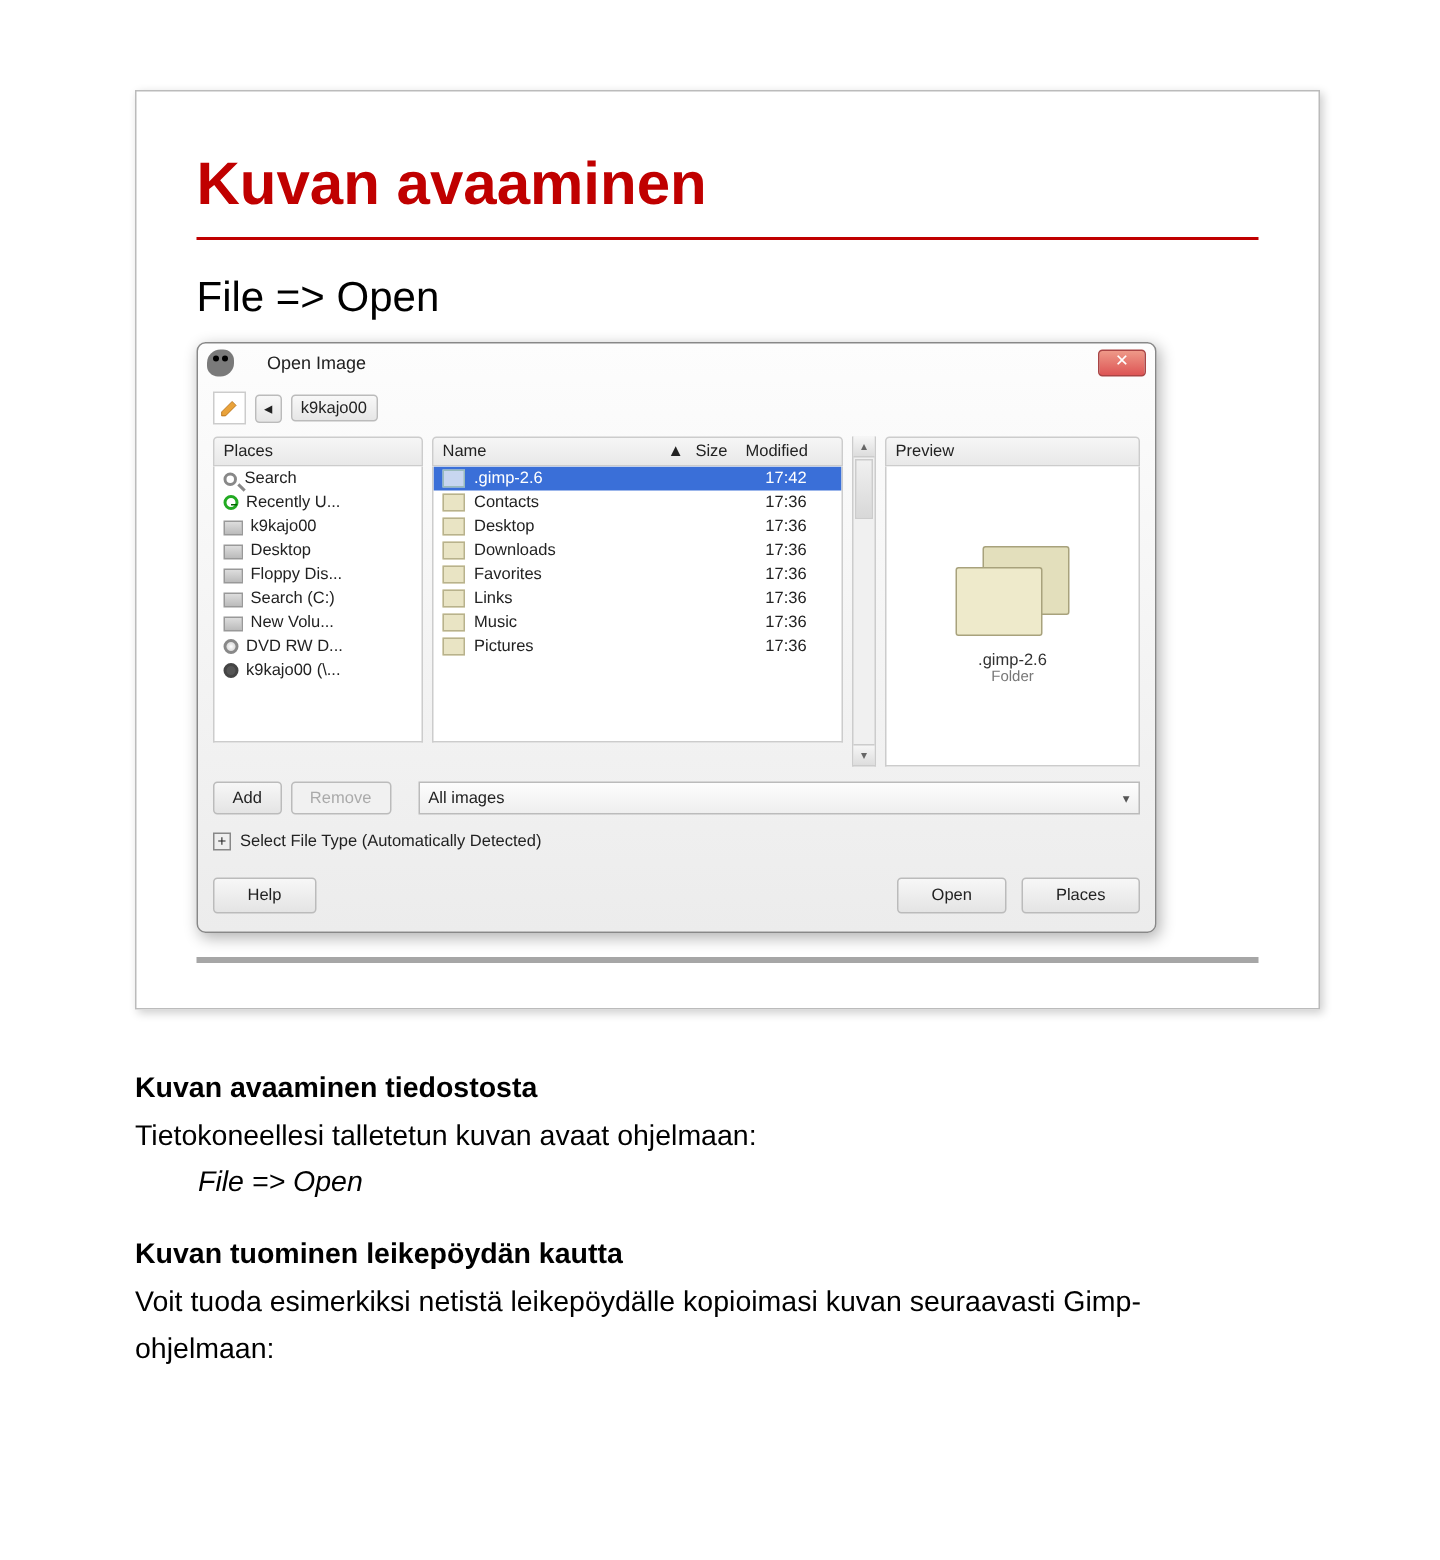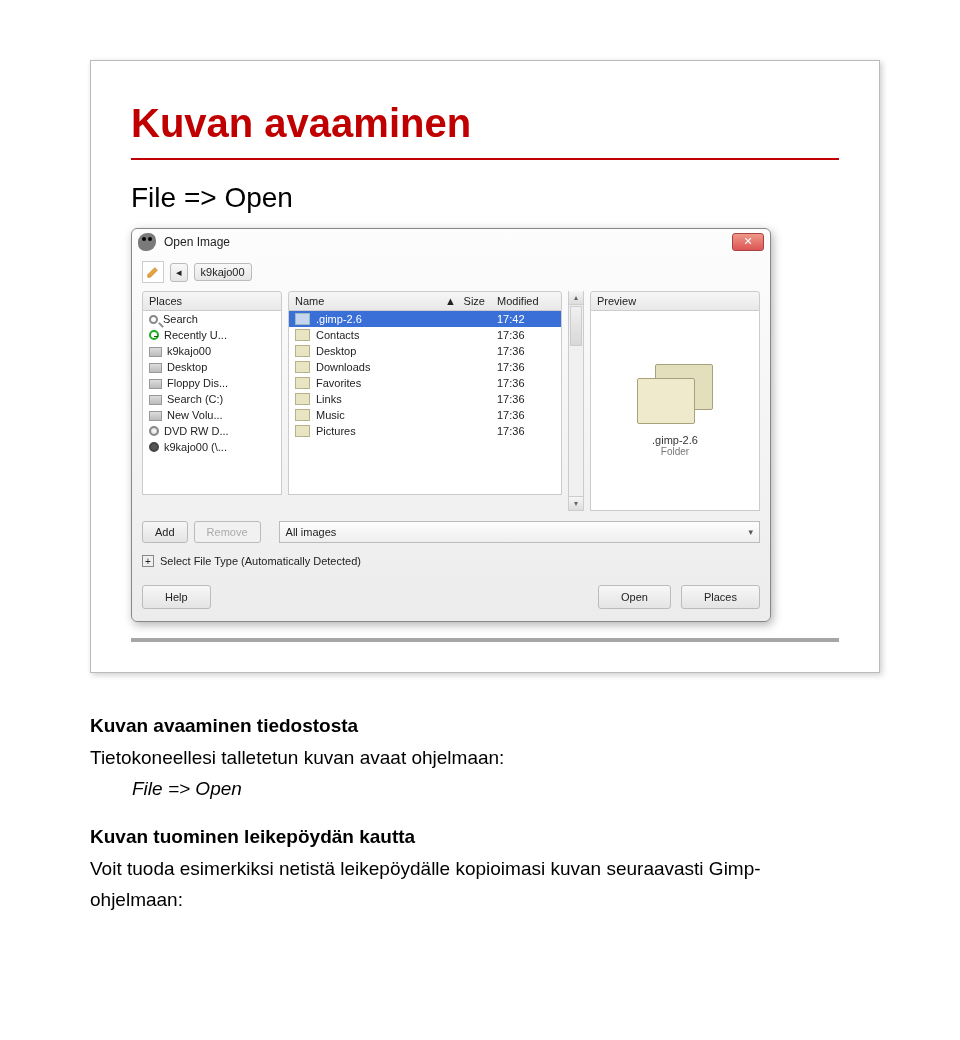--- a/index.html
+++ b/index.html
@@ -8,21 +8,21 @@
   .card { border: 1px solid #bbb; padding: 40px 40px 30px 40px; box-shadow: 2px 2px 6px rgba(0,0,0,0.2); margin-bottom: 40px; }
   .title { color: #c00000; font-size: 40px; font-weight: bold; margin-bottom: 12px; }
   .rule { border: none; border-top: 2px solid #c00000; margin-bottom: 22px; }
   .subtitle { font-size: 28px; margin-bottom: 14px; }
   .dialog {
     width: 640px; border: 1px solid #888; border-radius: 6px;
     background: linear-gradient(#fdfdfd,#ececec); font-family: "Segoe UI", Tahoma, sans-serif;
     font-size: 12px; color: #222; box-shadow: 2px 3px 10px rgba(0,0,0,0.3); margin-bottom: 16px;
   }
   .titlebar { display:flex; align-items:center; justify-content:space-between; padding:4px 6px 2px 6px; }
-  .titleleft { display:flex; align-items:center; gap:8px; }
+  .titleleft { display:flex; align-items:center; gap:22px; }
   .wilber { width:18px; height:18px; background:#7a7a7a; border-radius:50% 40% 50% 40%; position:relative; }
   .wilber::before{content:"";position:absolute;top:4px;left:4px;width:4px;height:4px;background:#000;border-radius:50%;}
   .wilber::after{content:"";position:absolute;top:4px;right:4px;width:4px;height:4px;background:#000;border-radius:50%;}
   .closebtn { width:32px; height:18px; border:1px solid #aa4444; border-radius:3px;
     background:linear-gradient(#e98,#d55); color:#fff; text-align:center; line-height:15px; font-size:11px;}
   .pathbar { display:flex; gap:6px; padding:8px 10px; align-items:center; }
   .pencil { width:22px; height:22px; border:1px solid #ccc; background:#fff; display:flex;align-items:center;justify-content:center;}
   .pencil svg{width:14px;height:14px;}
   .segbtn { border:1px solid #bbb; background:linear-gradient(#f8f8f8,#e6e6e6); padding:2px 6px; border-radius:3px; font-size:11px;}
   .segbtn.caret{padding:2px 5px;}
@@ -44,21 +44,21 @@
   .filecol .colhdr span.name{flex:1;}
   .filecol .colhdr span.size{width:40px;text-align:right;}
   .filecol .colhdr span.mod{width:70px;}
   .filecol .colhdr span.arrow{width:12px;text-align:center;}
   .frow{display:flex;align-items:center;padding:2px 6px;font-size:11px;}
   .frow.sel{background:#3a6fd8;color:#fff;}
   .frow .fic{width:15px;height:12px;margin-right:6px;background:#e9e4c4;border:1px solid #b8b28c;}
   .frow.sel .fic{background:#c7d6f0;border-color:#9bb;}
   .frow .fname{flex:1;}
   .frow .fsize{width:40px;text-align:right;}
-  .frow .fmod{width:58px;text-align:left;padding-right:4px;}
+  .frow .fmod{width:58px;text-align:center;padding-right:4px;}
   .scrollbar{width:16px;border:1px solid #ccc;border-top:none;background:#f0f0f0;display:flex;flex-direction:column;justify-content:space-between;}
   .sbtn{height:14px;background:linear-gradient(#f6f6f6,#ddd);border-bottom:1px solid #ccc;text-align:center;font-size:8px;line-height:13px;color:#666;}
   .sbtn.bot{border-bottom:none;border-top:1px solid #ccc;}
   .thumb{height:40px;background:linear-gradient(#f0f0f0,#d8d8d8);border:1px solid #ccc;margin:1px;}
   .preview{width:170px;display:flex;flex-direction:column;}
   .preview .pv{border:1px solid #ccc;border-top:none;height:200px;display:flex;flex-direction:column;align-items:center;justify-content:center;background:#fff;}
   .bigfolder{width:76px;height:60px;position:relative;margin-bottom:10px;}
   .bigfolder .back{position:absolute;right:0;top:0;width:58px;height:46px;background:#e3dfbc;border:1px solid #a8a27c;border-radius:2px;}
   .bigfolder .front{position:absolute;left:0;bottom:0;width:58px;height:46px;background:#eeeacb;border:1px solid #a8a27c;border-radius:2px;}
   .pvtxt{font-size:11px;text-align:center;color:#333;}

